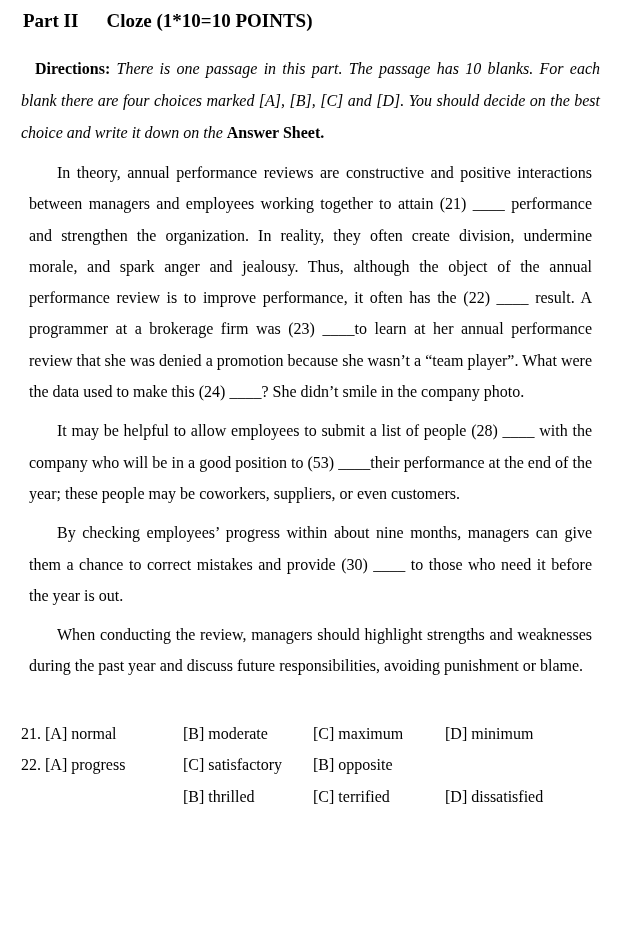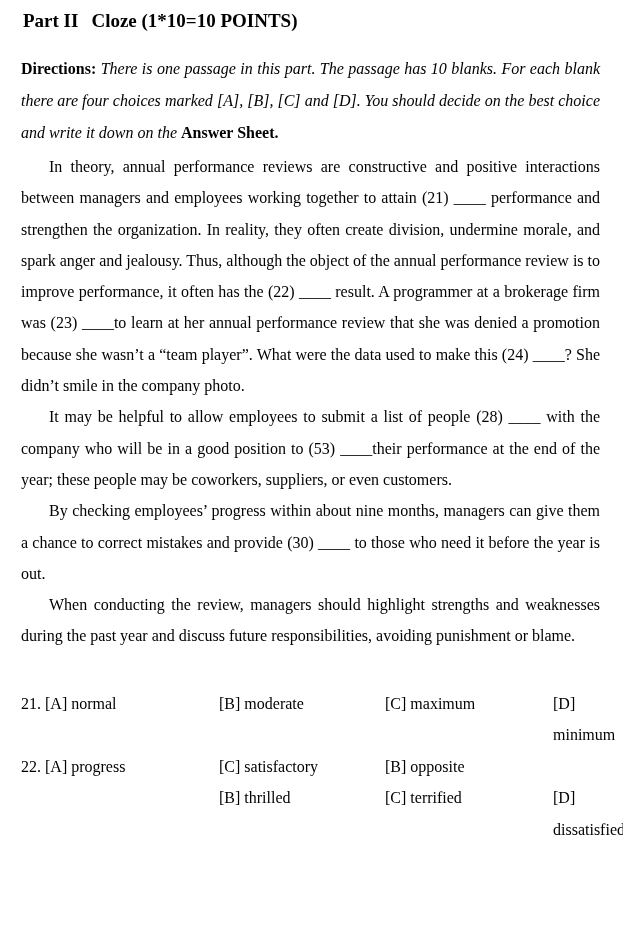--- a/index.html
+++ b/index.html
@@ -20,57 +20,57 @@
     height: 942px;
     padding: 9px 23px 0 21px;
   }
   .title {
     font-size: 19px;
     line-height: 24px;
     font-weight: bold;
     margin: 0 0 20px 2px;
   }
   .title .title-part {
-    margin-right: 13px;
+    margin-right: 28px;
   }
   .directions {
     font-size: 16px;
     line-height: 32px;
     text-align: justify;
     margin: 0 0 2px 0;
   }
   .directions .dir-label {
     font-weight: bold;
     font-style: normal;
+    margin-left: 14px;
   }
   .directions .dir-text {
     font-style: italic;
   }
   .directions .dir-em {
     font-weight: bold;
   }
   .passage {
     margin: 0;
   }
   .passage p {
     font-size: 16px;
     line-height: 31.3px;
     text-align: justify;
     text-indent: 28px;
-    margin: 0;
+    margin: 8px;
   }
   .options {
     margin-top: 36px;
     font-size: 16px;
   }
   .options .opt-row {
     display: grid;
     grid-template-columns: 162px 130px 132px 1fr;
     line-height: 31.5px;
-    gap: 36px;
   }
 </style>
 </head>
 <body>
 
 <div class="page">
 
   <h1 class="title"><span class="title-part">Part II</span><span>Cloze (1*10=10 POINTS)</span></h1>
 
   <p class="directions"><span class="dir-label">Directions:</span><span class="dir-text"> There is one passage in this part. The passage has 10 blanks. For each blank there are four choices marked [A], [B], [C] and [D]. You should decide on the best choice and write it down on the </span><span class="dir-em">Answer Sheet.</span></p>

